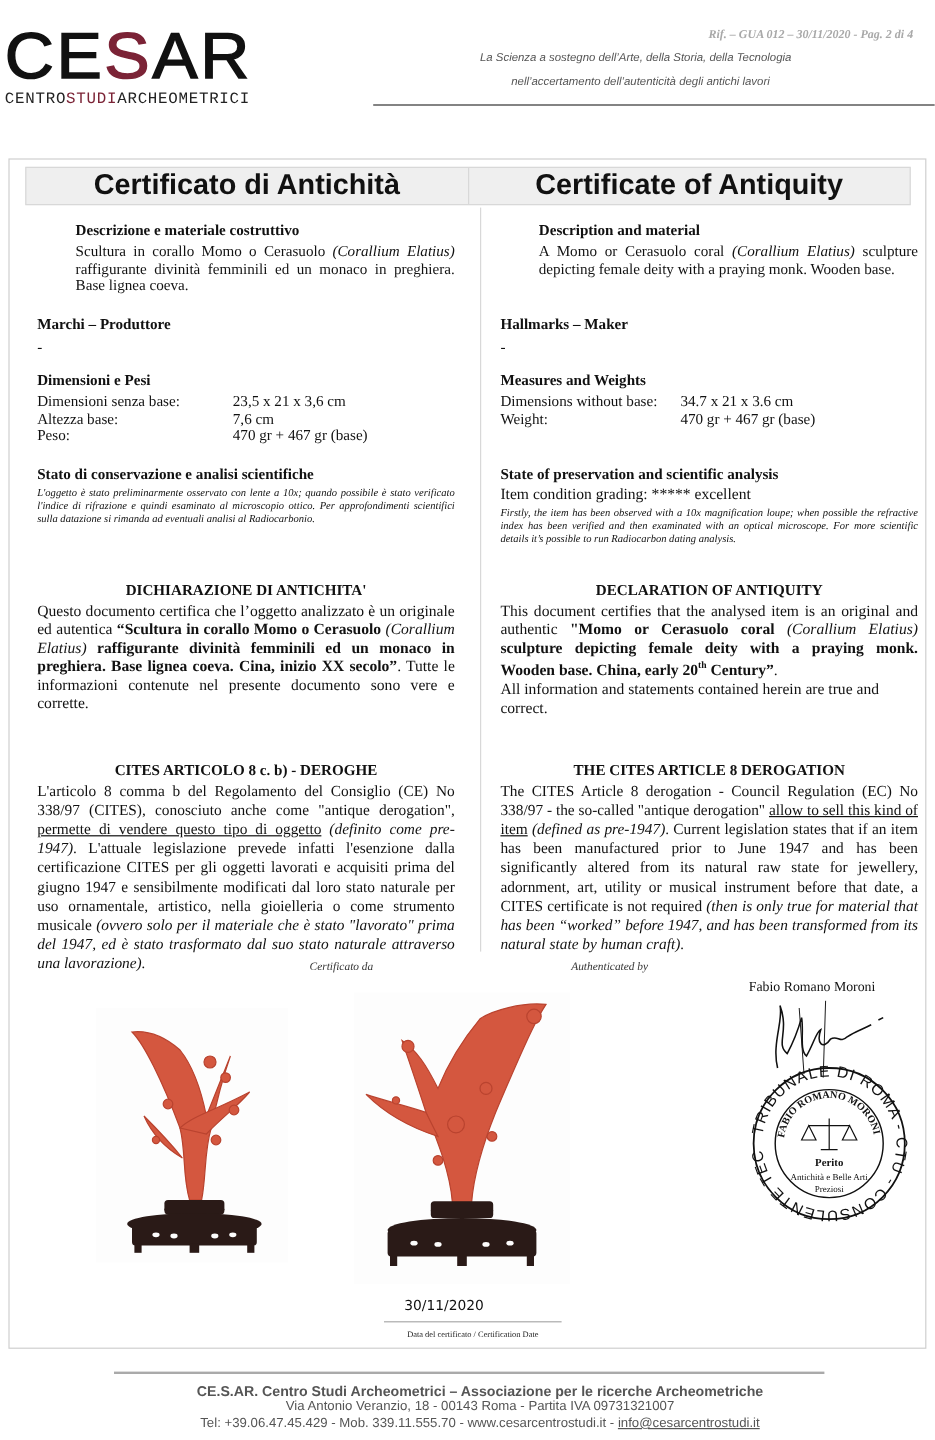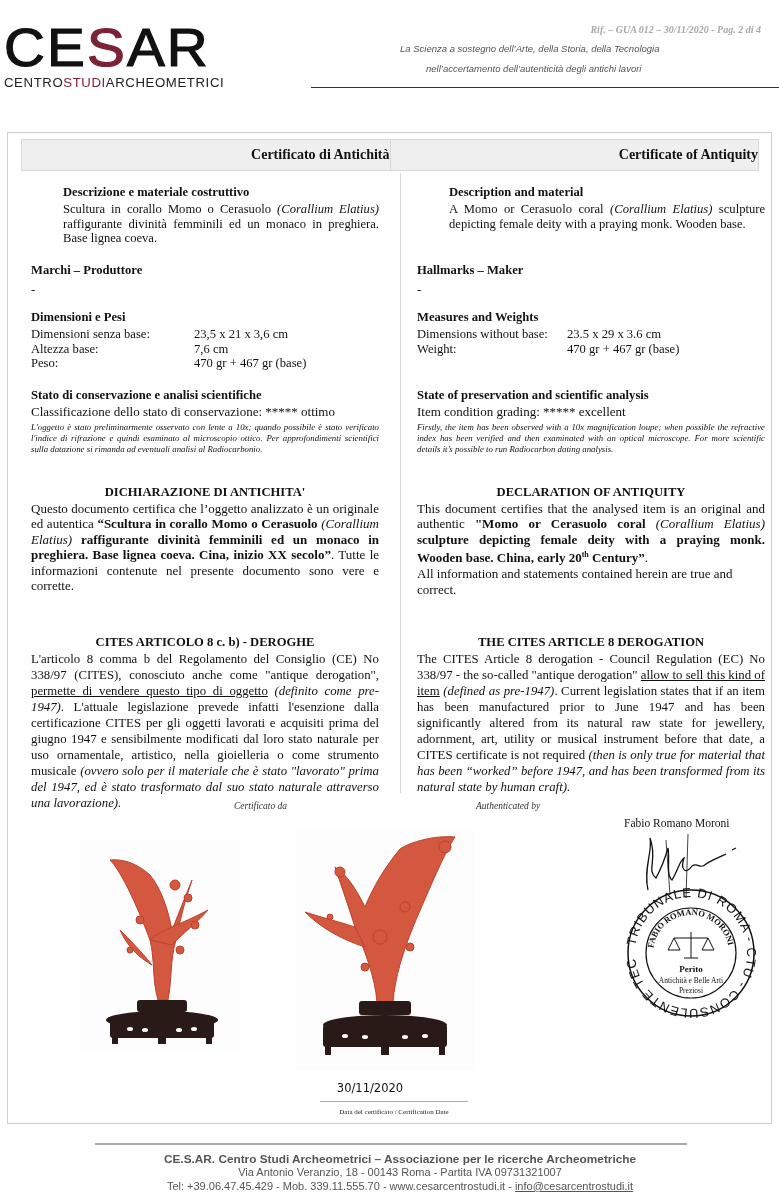--- a/index.html
+++ b/index.html
@@ -4,30 +4,30 @@
 <style>
   * { box-sizing: border-box; margin: 0; padding: 0; }
   html, body { width: 779px; height: 1200px; background: #ffffff; overflow: hidden; }
   body { position: relative; font-family: "Liberation Serif", serif; color: #111; }
 
   
   .ref { position: absolute; right: 18px; top: 24px; font-family: "Liberation Serif", serif; font-style: italic; font-weight: bold; font-size: 10px; color: #a8a8a8; }
   .logo { position: absolute; left: 4px; top: 24px; }
   .logo-main { font-family: "Liberation Sans", sans-serif; font-size: 54px; font-weight: normal; letter-spacing: 2px; line-height: 46px; color: #111; transform: scaleX(1.05); transform-origin: left; -webkit-text-stroke: 1.2px #111; }
   .logo-main .red { color: #7b2336; -webkit-text-stroke: 1.2px #7b2336; }
-  .logo-sub { font-family: Liberation Sans, sans-serif; font-size: 13.2px; letter-spacing: 0.6px; margin-top: 5px; color: #222; }
+  .logo-sub { font-family: Liberation Mono, monospace; font-size: 13.2px; letter-spacing: 0.6px; margin-top: 5px; color: #222; }
   .logo-sub .red { color: #7b2336; }
   .tagline { position: absolute; left: 400px; top: 43px; width: 360px; font-family: "Liberation Sans", sans-serif; font-style: italic; font-size: 9.5px; color: #555; }
   .tagline div:nth-child(2) { margin-top: 9px; padding-left: 26px; }
   .header-rule { position: absolute; left: 311px; top: 87px; width: 468px; height: 1px; background: #333; }
 
   
   .frame { position: absolute; left: 7px; top: 132px; width: 765px; height: 992px; border: 1px solid #cfcfcf; }
   .title-bar { position: absolute; left: 13px; top: 6px; width: 738px; height: 32px; background: #efefef; border: 1px solid #d8d8d8; display: flex; }
-  .title-bar div { flex: 1; text-align: right; font-family: Liberation Serif, serif; font-weight: bold; font-size: 14px; line-height: 30px; }
+  .title-bar div { flex: 1; text-align: center; font-family: Liberation Sans, sans-serif; font-weight: bold; font-size: 24px; line-height: 30px; }
   .title-bar div:first-child { border-right: 1px solid #d8d8d8; }
   .col-divider { position: absolute; left: 392px; top: 40px; width: 1px; height: 620px; background: #d8d8d8; }
 
   .col { position: absolute; top: 52px; width: 348px; font-size: 12.6px; line-height: 14.8px; }
   .col.left { left: 23px; }
   .col.right { left: 409px; }
   .h { font-weight: bold; font-size: 12.6px; margin-bottom: 2px; }
   .p { text-align: justify; }
   .i { font-style: italic; }
   .kv { display: flex; }
@@ -100,21 +100,20 @@
           <span class="k">Altezza base:</span>
           <span>7,6 cm</span>
         </div>
       <div class="kv">
           <span class="k">Peso:</span>
           <span>470 gr + 467 gr (base)</span>
         </div>
     </div>
     <div class="sec-state">
       <div class="h">Stato di conservazione e analisi scientifiche</div>
-      <div style="font-size:13px;">Classificazione dello stato di conservazione: ***** ottimo</div>
       <div class="small">L'oggetto è stato preliminarmente osservato con lente a 10x; quando possibile è stato verificato l'indice di rifrazione e quindi esaminato al microscopio ottico. Per approfondimenti scientifici sulla datazione si rimanda ad eventuali analisi al Radiocarbonio.</div>
     </div>
     <div class="sec-decl">
       <div class="center-h">DICHIARAZIONE DI ANTICHITA'</div>
       <div class="p" style="font-size:13px;line-height:15.5px;"><span>Questo documento certifica che l’oggetto analizzato è un originale ed autentica </span><b>“Scultura in corallo Momo o Cerasuolo</b><span class="i"> (Corallium Elatius) </span><b>raffigurante divinità femminili ed un monaco in preghiera. Base lignea coeva. Cina, inizio XX secolo”</b><span>. Tutte le informazioni contenute nel presente documento sono vere e corrette.</span></div>
     </div>
     <div class="sec-cites">
       <div class="center-h">CITES ARTICOLO 8 c. b) - DEROGHE</div>
       <div class="p" style="font-size:12.8px;line-height:16px;"><span>L'articolo 8 comma b del Regolamento del Consiglio (CE) No 338/97 (CITES), conosciuto anche come "antique derogation", </span><span class="u">permette di vendere questo tipo di oggetto</span><span class="i"> (definito come pre-1947)</span><span>. L'attuale legislazione prevede infatti l'esenzione dalla certificazione CITES per gli oggetti lavorati e acquisiti prima del giugno 1947 e sensibilmente modificati dal loro stato naturale per uso ornamentale, artistico, nella gioielleria o come strumento musicale </span><span class="i">(ovvero solo per il materiale che è stato "lavorato" prima del 1947, ed è stato trasformato dal suo stato naturale attraverso una lavorazione).</span></div>
     </div>
@@ -126,21 +125,21 @@
       <div class="p"><span>A Momo or Cerasuolo coral </span><span class="i">(Corallium Elatius)</span><span> sculpture depicting female deity with a praying monk. Wooden base.</span></div>
     </div>
     <div class="sec-marks">
       <div class="h">Hallmarks – Maker</div>
       <div style="margin-top:4px;">-</div>
     </div>
     <div class="sec-dims">
       <div class="h">Measures and Weights</div>
       <div class="kv r">
           <span class="k">Dimensions without base:</span>
-          <span>23.5 x 29 x 3.6 cm</span>
+          <span>34.7 x 21 x 3.6 cm</span>
         </div>
       <div class="kv r">
           <span class="k">Weight:</span>
           <span>470 gr + 467 gr (base)</span>
         </div>
     </div>
     <div class="sec-state">
       <div class="h">State of preservation and scientific analysis</div>
       <div style="font-size:13px;">Item condition grading: ***** excellent</div>
       <div class="small">Firstly, the item has been observed with a 10x magnification loupe; when possible the refractive index has been verified and then examinated with an optical microscope. For more scientific details it’s possible to run Radiocarbon dating analysis.</div>
@@ -150,21 +149,21 @@
       <div class="p" style="font-size:13px;line-height:15.5px;"><span>This document certifies that the analysed item is an original and authentic </span><b>"Momo or Cerasuolo coral</b><span class="i"> (Corallium Elatius) </span><b>sculpture depicting female deity with a praying monk. Wooden base. China, early 20</b><sup style="font-size:8px;font-weight:bold;">th</sup><b> Century”</b><span>.</span></div>
       <div style="font-size:13px;line-height:15.5px;">All information and statements contained herein are true and correct.</div>
     </div>
     <div class="sec-cites">
       <div class="center-h">THE CITES ARTICLE 8 DEROGATION</div>
       <div class="p" style="font-size:12.8px;line-height:16px;"><span>The CITES Article 8 derogation - Council Regulation (EC) No 338/97 - the so-called "antique derogation" </span><span class="u">allow to sell this kind of item</span><span class="i"> (defined as pre-1947)</span><span>. Current legislation states that if an item has been manufactured prior to June 1947 and has been significantly altered from its natural raw state for jewellery, adornment, art, utility or musical instrument before that date, a CITES certificate is not required </span><span class="i">(then is only true for material that has been “worked” before 1947, and has been transformed from its natural state by human craft).</span></div>
     </div>
   </div>
 </div>
 
-<div class="caption" style="left:234px;top:801px;">Certificato da</div>
+<div class="caption" style="left:258px;top:801px;">Certificato da</div>
 <div class="caption" style="left:476px;top:801px;">Authenticated by</div>
 
 <div class="photo" style="left:80px;top:840px;width:160px;height:212px;">
   <svg width="160" height="212" viewBox="0 0 160 212">
     <g fill="#d4573f" stroke="#b9432f" stroke-width="1">
       <path d="M30 20 C40 30 55 60 70 100 C75 120 72 140 78 160 L88 160 C92 140 90 120 96 100 C100 80 105 60 112 40 C108 50 100 70 92 90 C88 70 82 50 70 35 C62 28 48 18 30 20 Z"></path>
       <path d="M70 100 C80 90 100 85 128 70 C118 82 104 92 92 105 Z"></path>
       <path d="M40 90 C50 100 60 110 72 125 C60 118 48 108 40 90 Z"></path>
       <circle cx="95" cy="45" r="5"></circle>
         <circle cx="108" cy="58" r="4"></circle>

